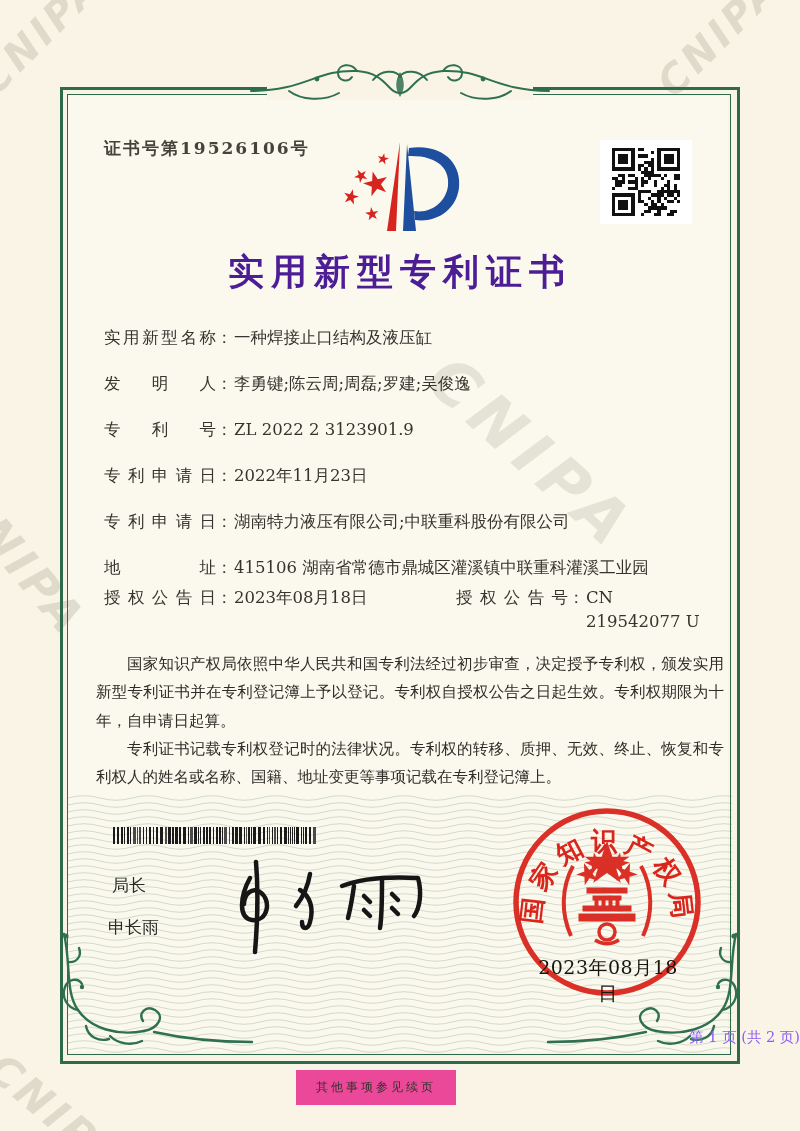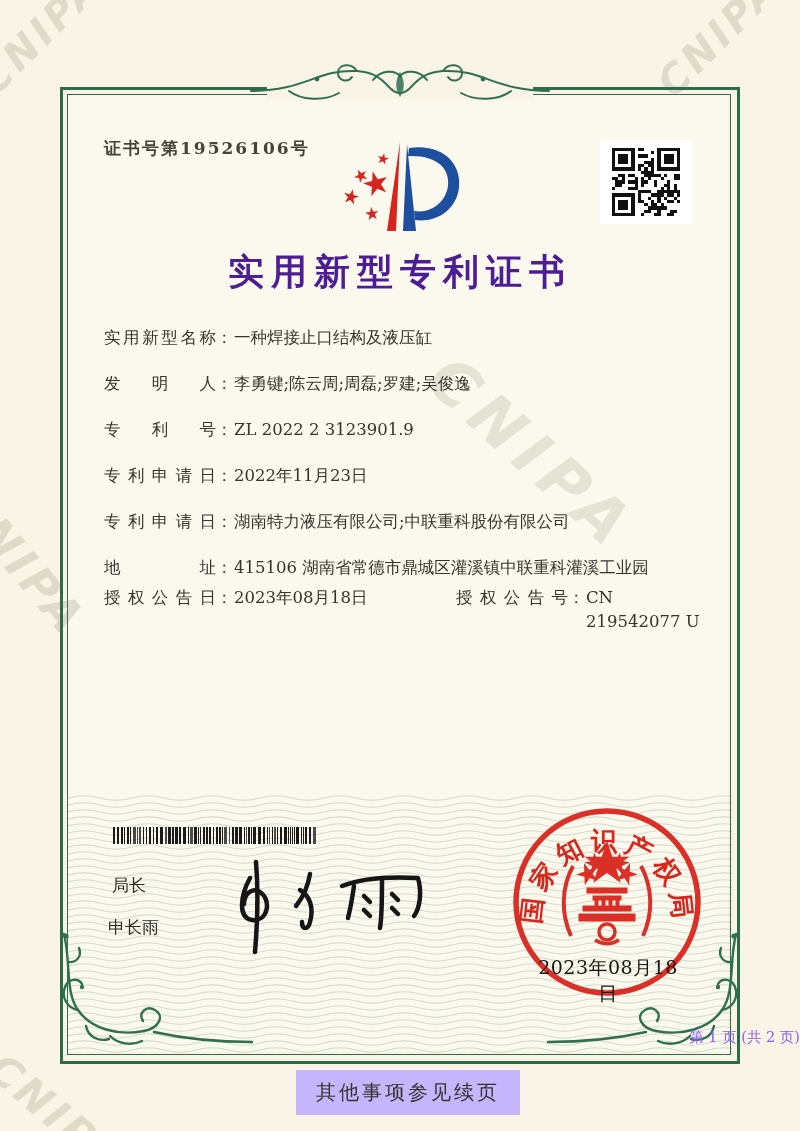--- a/index.html
+++ b/index.html
@@ -41,21 +41,21 @@
   #barcode{position:absolute;left:113px;top:827px;}
   .sig-title{position:absolute;left:112px;top:874px;font-family:"DejaVu Sans","Liberation Sans",sans-serif;
              font-size:17px;color:#2b2b28;}
   .sig-name{position:absolute;left:108px;top:916px;font-family:"DejaVu Sans","Liberation Sans",sans-serif;
             font-size:17px;color:#2b2b28;}
   .autograph{position:absolute;left:222px;top:856px;}
   .seal{position:absolute;left:509px;top:804px;z-index:3;mix-blend-mode:multiply;}
   .seal-date{position:absolute;left:538px;top:955px;width:140px;text-align:center;font-size:19px;
              color:#16160f;z-index:4;letter-spacing:0.5px;}
   .footer-page{position:absolute;left:0;top:1028px;width:800px;text-align:right;font-size:14.5px;color:#8b5cf6;}
-  .cont-note{position:absolute;left:296px;top:1070px;background:#c4b5fd;padding:9px 20px;font-size:20px;
+  .cont-note{position:absolute;left:296px;top:1070px;background:#ec4899;padding:9px 20px;font-size:12px;
              letter-spacing:3px;color:#34332d;}
 </style>
 </head>
 <body>
 
 <div class="page">
 
   <div class="wm wm1">CNIPA</div>
   <div class="wm wm2">CNIPA</div>
   <div class="wm wm3">CNIPA</div>
@@ -345,20 +345,24 @@
           <span>2023年08月18日</span>
         </span>
         <span class="gright">
           <span class="flabel">授权公告号</span>
             <span class="fcolon">：</span>
           <span>CN 219542077 U</span>
         </span>
       </div>
     </div>
 
+    <div class="paras">
+      <p>国家知识产权局依照中华人民共和国专利法经过初步审查，决定授予专利权，颁发实用新型专利证书并在专利登记簿上予以登记。专利权自授权公告之日起生效。专利权期限为十年，自申请日起算。</p>
+      <p>专利证书记载专利权登记时的法律状况。专利权的转移、质押、无效、终止、恢复和专利权人的姓名或名称、国籍、地址变更等事项记载在专利登记簿上。</p>
+    </div>
 
     <svg id="barcode" width="205" height="17">
         <rect x="0" y="0" width="2" height="17" fill="#1b1b1b"></rect>
         <rect x="4" y="0" width="2" height="17" fill="#1b1b1b"></rect>
         <rect x="8" y="0" width="2" height="17" fill="#1b1b1b"></rect>
         <rect x="11" y="0" width="1" height="17" fill="#1b1b1b"></rect>
         <rect x="14" y="0" width="2" height="17" fill="#1b1b1b"></rect>
         <rect x="17" y="0" width="1" height="17" fill="#1b1b1b"></rect>
         <rect x="20" y="0" width="3" height="17" fill="#4a4a4a"></rect>
         <rect x="24" y="0" width="1" height="17" fill="#4a4a4a"></rect>

